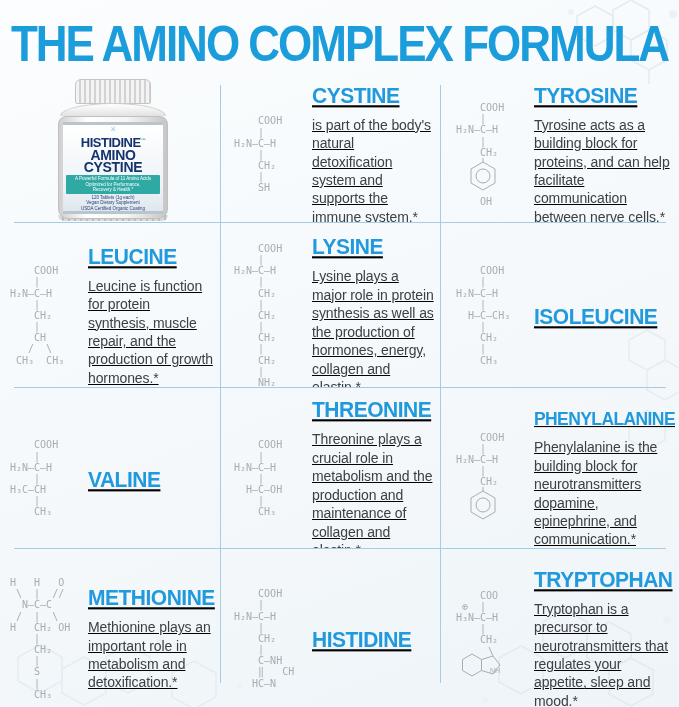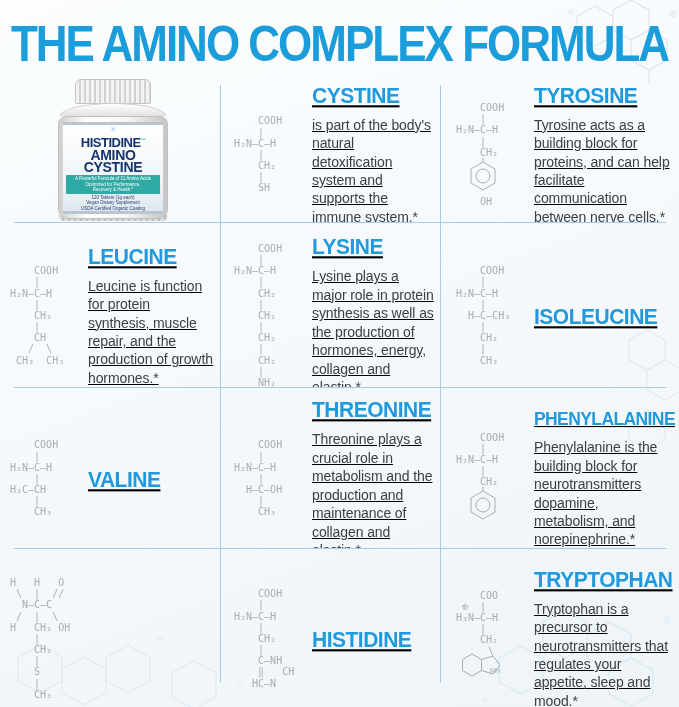--- a/index.html
+++ b/index.html
@@ -317,38 +317,42 @@
     CH₂</div>
       <span class="ring benzene"><svg width="32" height="34" viewBox="0 0 32 34">
               <line x1="16" y1="0" x2="16" y2="4" stroke="#a6adb4"></line>
               <polygon points="16,4 28,11 28,25 16,32 4,25 4,11" fill="none" stroke="#a6adb4"></polygon>
               <circle cx="16" cy="18" r="7" fill="none" stroke="#a6adb4"></circle>
             </svg></span>
 
     </div>
     <div class="info">
       <div class="amino-name long">PHENYLALANINE</div>
-      <div class="amino-desc">Phenylalanine is the building block for neurotransmitters dopamine, metabolism, and norepinephrine.*</div>
+      <div class="amino-desc">Phenylalanine is the building block for neurotransmitters dopamine, epinephrine, and communication.*</div>
     </div>
   </div>
 
   <div class="cell row4 c1">
     <div class="structure">
       <div class="struct-lines top">H   H   O
  \  |  //
   N—C—C
  /  |  \
 H   CH₂ OH
     |
     CH₂
     |
     S
     |
     CH₃</div>
 
+    </div>
+    <div class="info">
+      <div class="amino-name">METHIONINE</div>
+      <div class="amino-desc">Methionine plays an important role in metabolism and detoxification.*</div>
     </div>
   </div>
 
   <div class="cell row4 c2">
     <div class="structure">
       <div class="struct-lines top">    COOH
     |
 H₂N—C—H
     |
     CH₂

